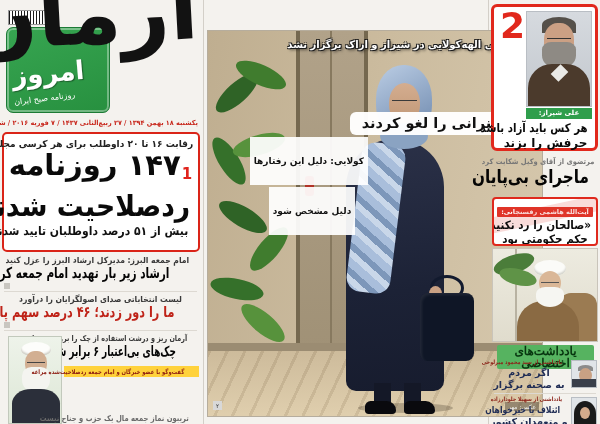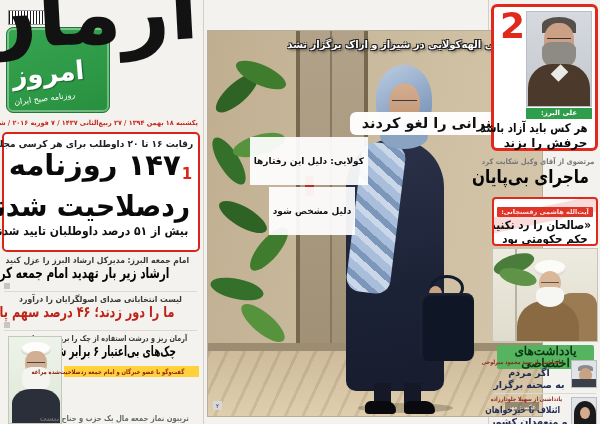--- a/index.html
+++ b/index.html
@@ -245,21 +245,21 @@
   <div class="abs mot-box">
     <div class="mot-num">2</div>
     <div class="mot-photo">
       <div class="mp-hair"></div>
       <div class="mp-face"></div>
       <div class="mp-glasses"></div>
       <div class="mp-beard"></div>
       <div class="mp-suit"></div>
       <div class="mp-shirt"></div>
     </div>
-    <div class="mot-label">علی البرز:</div>
+    <div class="mot-label">علی شیراز:</div>
     <div class="mot-l nw sx85" style="top:114px">هر کس باید آزاد باشد</div>
     <div class="mot-l nw" style="top:129px">حرفش را بزند</div>
   </div>
 
   <div class="abs end-kicker c nw sx9">مرتضوی از آقای وکیل شکایت کرد</div>
   <div class="abs end-head c nw sx8">ماجرای بی‌پایان</div>
 
   <div class="abs raf-box">
     <div class="raf-wm"></div>
     <div class="raf-kicker">آیت‌الله هاشمی رفسنجانی:</div>

